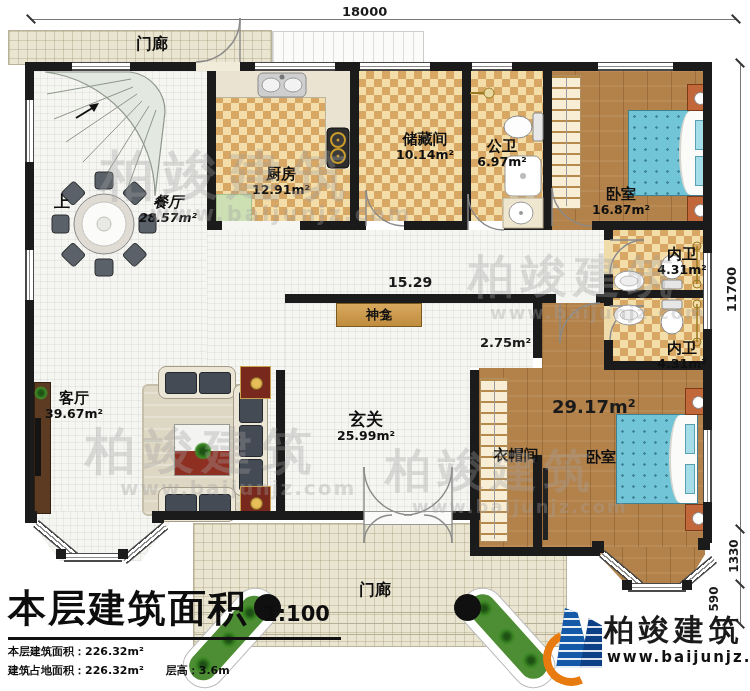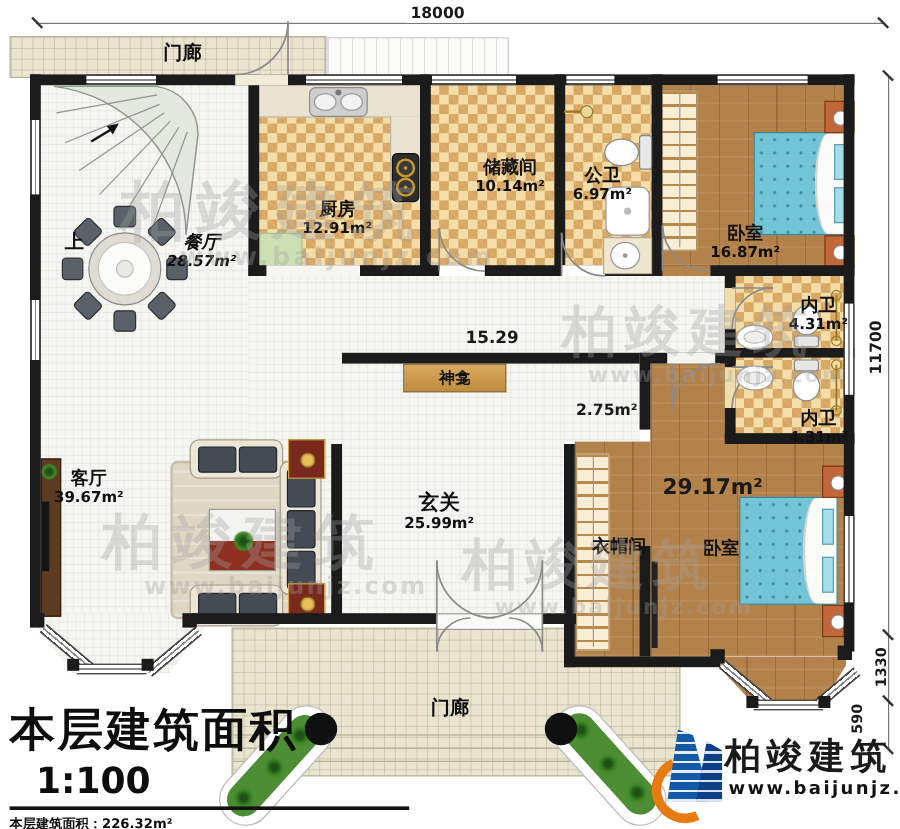--- a/index.html
+++ b/index.html
@@ -438,21 +438,21 @@
   <div class="wm" style="left:150px;top:202px;font-size:21px;letter-spacing:3px;">www.baijunjz.com</div>
   <div class="wm" style="left:468px;top:246px;font-size:46px;letter-spacing:7px;">柏竣建筑</div>
   <div class="wm" style="left:490px;top:302px;font-size:18px;letter-spacing:2px;">www.baijunjz.com</div>
   <div class="wm" style="left:85px;top:418px;font-size:50px;letter-spacing:9px;">柏竣建筑</div>
   <div class="wm" style="left:120px;top:476px;font-size:20px;letter-spacing:2px;">www.baijunjz.com</div>
   <div class="wm" style="left:385px;top:440px;font-size:46px;letter-spacing:7px;">柏竣建筑</div>
   <div class="wm" style="left:412px;top:496px;font-size:18px;letter-spacing:2px;">www.baijunjz.com</div>
 
   <div class="titleblock" style="left:8px;top:583px;width:345px;">
     <span style="font-size:38px;font-weight:bold;letter-spacing:2px;">本层建筑面积</span>
-    <span style="font-size:30px;font-weight:bold;margin-left:22px;">1:100</span>
+    <span style="font-size:21px;font-weight:bold;margin-left:10px;">1:100</span>
     <div style="width:333px;height:3px;background:#111;margin-top:3px;"></div>
     <div style="font-size:11px;font-weight:bold;margin-top:4px;">本层建筑面积：226.32m²</div>
     <div style="font-size:11px;font-weight:bold;margin-top:4px;">建筑占地面积：226.32m²　　层高：3.6m</div>
   </div>
 
   <div class="titleblock" style="left:540px;top:606px;width:205px;height:80px;">
     <div style="position:absolute;left:3px;top:24px;width:40px;height:40px;border:8px solid transparent;border-left-color:#e87b10;border-bottom-color:#e87b10;border-radius:50%;transform:rotate(20deg);"></div>
     <div style="position:absolute;left:16px;top:2px;width:36px;height:60px;background-color:#1458a8;background-image:repeating-linear-gradient(0deg,rgba(255,255,255,.9) 0 2px,transparent 2px 8px);clip-path:polygon(0 100%,25% 0,60% 8%,100% 100%);"></div>
     <div style="position:absolute;left:40px;top:12px;width:22px;height:50px;background-color:#0d3f86;background-image:repeating-linear-gradient(0deg,rgba(255,255,255,.85) 0 2px,transparent 2px 8px);clip-path:polygon(0 100%,40% 0,100% 15%,100% 100%);"></div>
     <div style="position:absolute;left:64px;top:4px;font-size:30px;font-weight:bold;letter-spacing:5px;color:#1a1a1a;">柏竣建筑</div>

